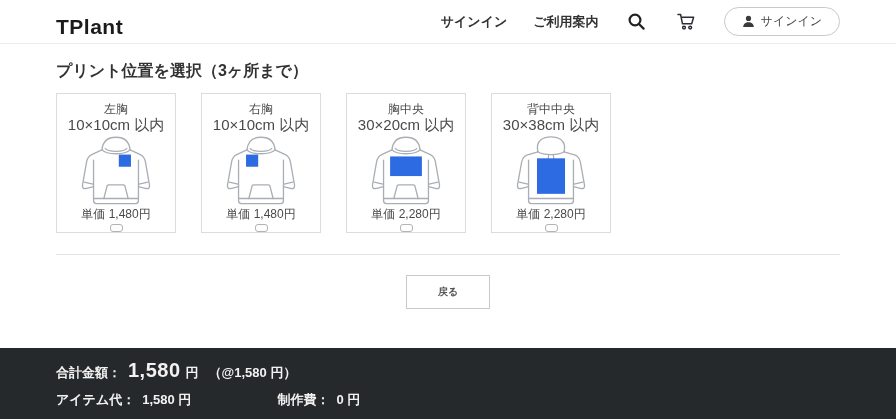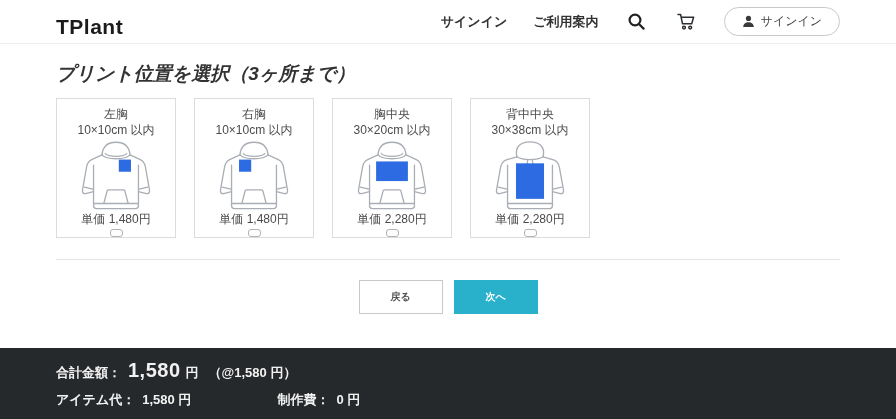--- a/index.html
+++ b/index.html
@@ -23,28 +23,28 @@
   .nav{margin-left:auto;display:flex;align-items:center;gap:26px;}
   .nav-link{font-size:13px;font-weight:bold;color:#333;text-decoration:none;cursor:pointer;}
   .icon-btn{background:none;border:none;cursor:pointer;display:flex;align-items:center;padding:2px;}
   .signin{
     display:flex;align-items:center;gap:6px;background:#fff;
     border:1px solid #c9c9c9;border-radius:999px;padding:5px 17px;cursor:pointer;
   }
   .signin-label{font-size:12px;color:#444;}
   
   .main{padding:0 56px;}
-  .page-title{font-size:19px;font-weight:bold;color:#333;padding-top:17px;font-style:italic;}
-  .cards{display:flex;gap:18px;margin-top:11px;}
+  .page-title{font-size:16px;font-weight:bold;color:#333;padding-top:17px;}
+  .cards{display:flex;gap:25px;margin-top:11px;}
   .card{
     width:120px;height:140px;border:1px solid #dcdcdc;background:#fff;
     display:flex;flex-direction:column;align-items:center;padding-top:7px;cursor:pointer;
   }
   .card-title{font-size:12px;color:#4a4a4a;line-height:16px;}
-  .card-size{font-size:12px;color:#4a4a4a;line-height:16px;}
+  .card-size{font-size:15px;color:#4a4a4a;line-height:16px;}
   .hoodie{width:94px;height:72px;margin-top:1px;}
   .card-price{font-size:12px;color:#4a4a4a;line-height:16px;}
   .checkbox{
     appearance:none;-webkit-appearance:none;width:13px;height:13px;margin-top:2px;
     border:1px solid #b3b3b3;border-radius:3px;background:#fdfdfd;cursor:pointer;
   }
   .divider{border:none;border-top:1px solid #e4e4e4;margin-top:21px;}
   .actions{display:flex;justify-content:center;gap:11px;margin-top:20px;}
   .btn{width:84px;height:34px;font-size:10px;font-weight:bold;cursor:pointer;
        font-family:Liberation Serif, serif;}
@@ -241,21 +241,20 @@
     </div>
     <div class="card-price">単価 2,280円</div>
     <input type="checkbox" class="checkbox" style="">
   </div>
 </div>
 
   <hr class="divider">
 
   <div class="actions">
     <button class="btn btn-back">戻る</button>
-    <button class="btn btn-next">次へ</button>
   </div>
 </main>
 
 <footer class="footer">
   <div class="f-row1">
     <span>合計金額：</span>
     <span class="f-total">1,580</span>
     <span>円</span>
     <span class="f-note">（@1,580 円）</span>
   </div>

